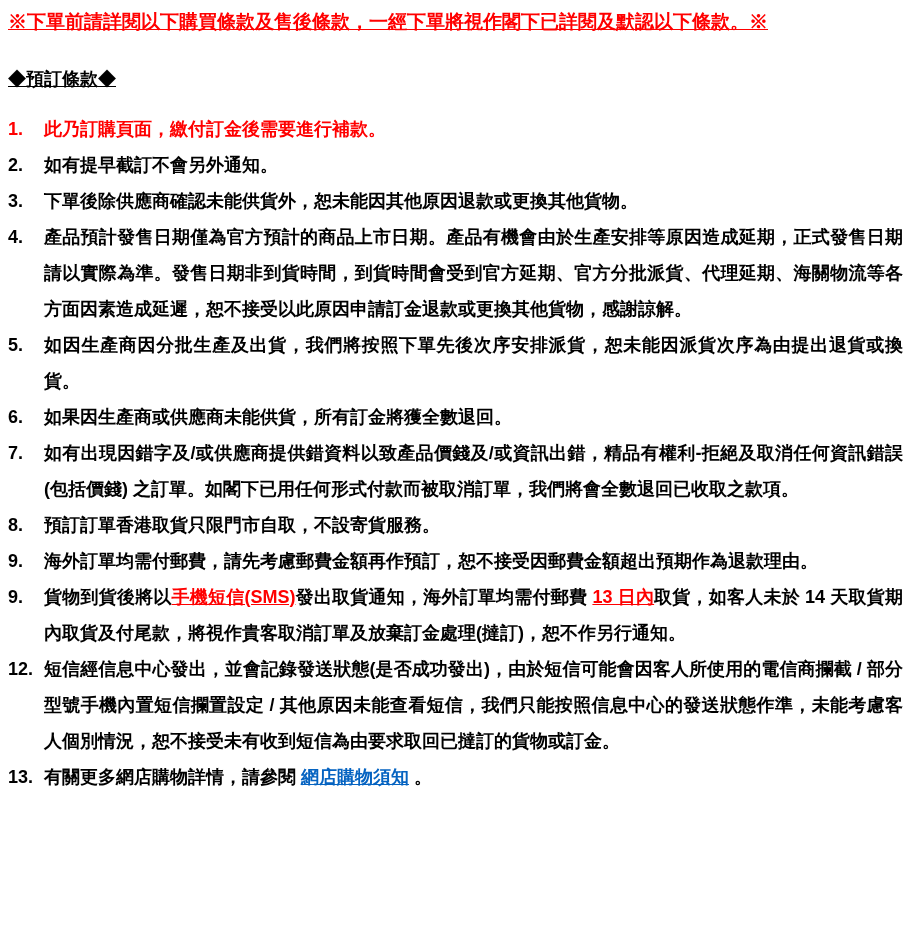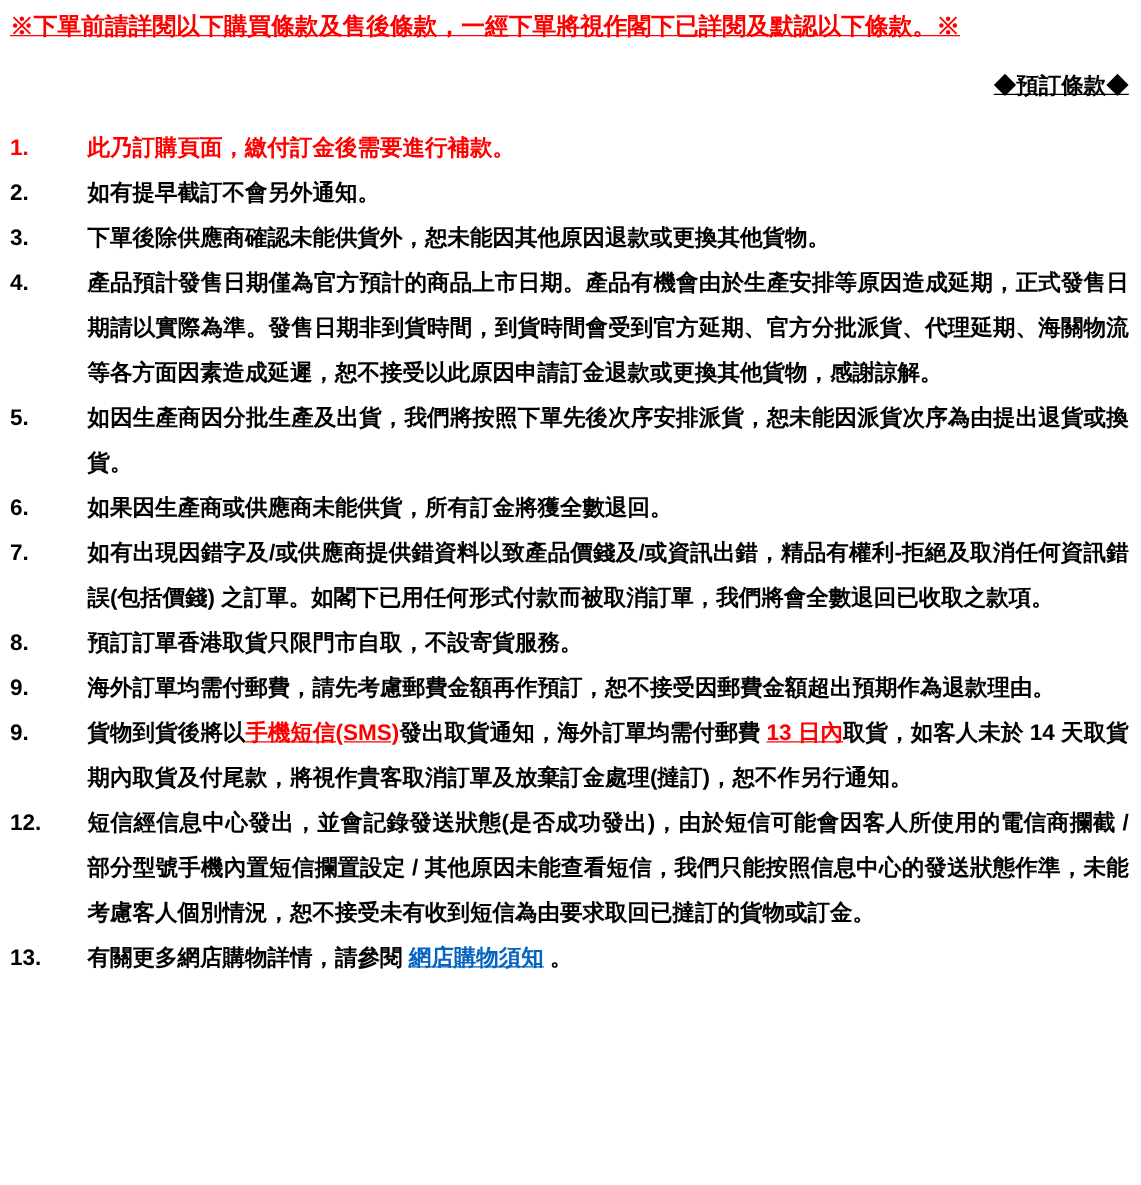--- a/index.html
+++ b/index.html
@@ -22,48 +22,46 @@
     color: var(--black);
   }
   .page {
     padding: 8px 10px 0 8px;
   }
   .notice {
     color: var(--red);
     font-size: 19px;
     line-height: 27px;
     text-decoration: underline;
-    margin-bottom: 21px;
+    margin-bottom: 32px;
   }
   .section-title {
     font-size: 18px;
     line-height: 24px;
     text-decoration: underline;
     margin-bottom: 20px;
-    text-align: right;
   }
   .terms {
     font-size: 18px;
   }
   .term-row {
     display: flex;
     align-items: flex-start;
   }
   .term-num {
     flex: 0 0 36px;
     width: 36px;
     line-height: 36px;
     white-space: nowrap;
   }
   .term-text {
     flex: 1;
     line-height: 36px;
     text-align: justify;
     text-justify: inter-ideograph;
-    margin-left: 26px;
   }
   .red { color: var(--red); }
   .underline { text-decoration: underline; }
   .link { color: var(--link); cursor: pointer; }
 </style>
 </head>
 <body>
 
 <div class="page">
   <div class="notice">※下單前請詳閱以下購買條款及售後條款，一經下單將視作閣下已詳閱及默認以下條款。※</div>

